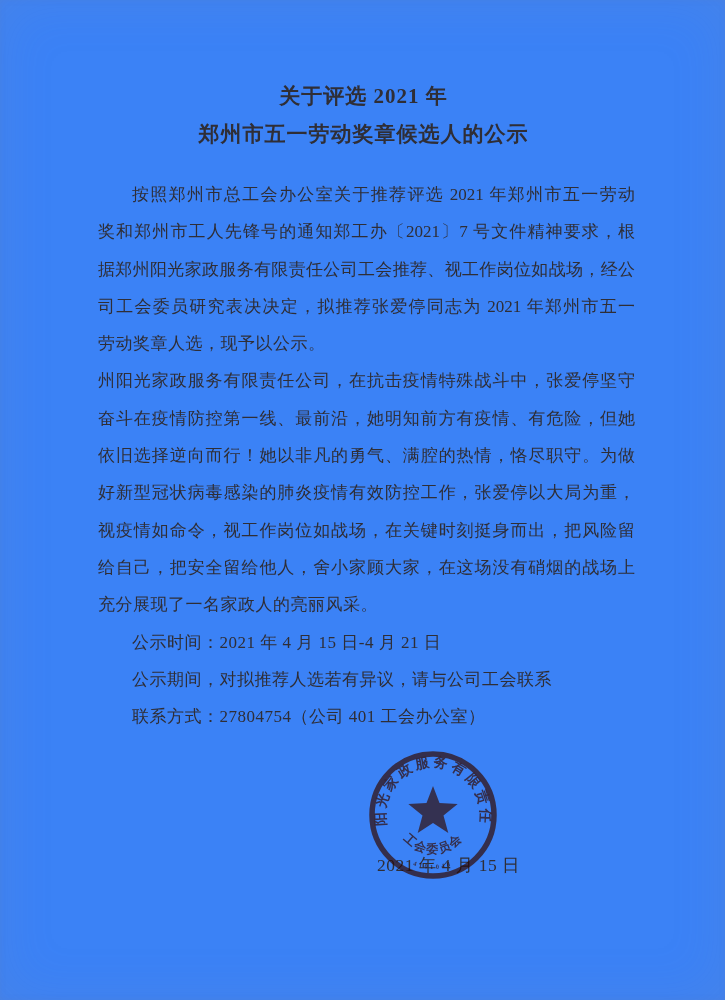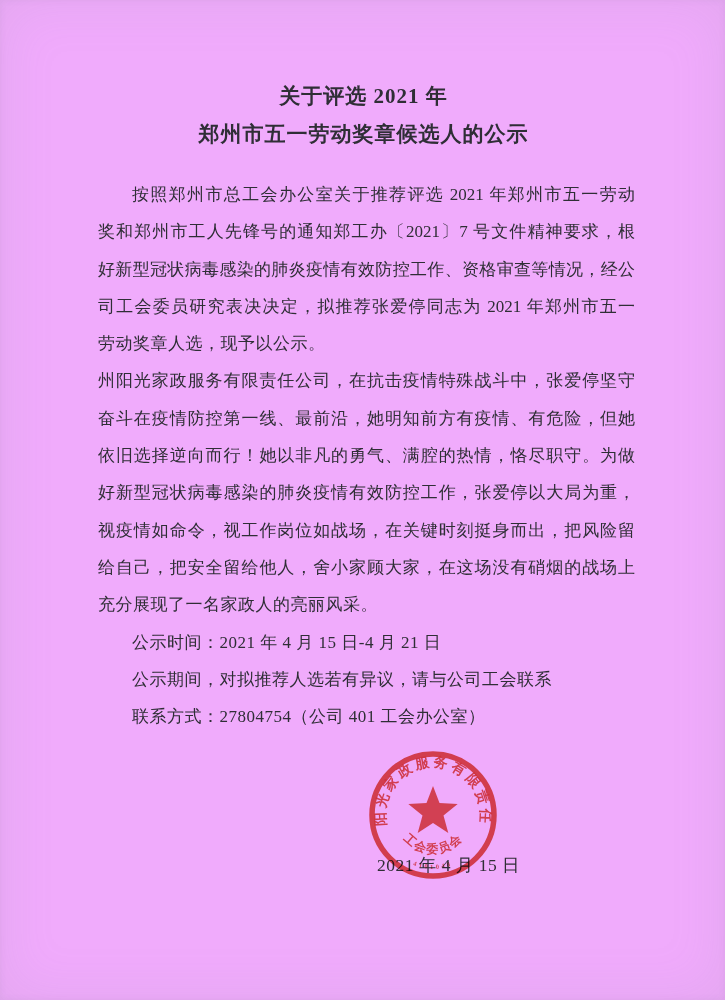--- a/index.html
+++ b/index.html
@@ -1,21 +1,21 @@
 <!DOCTYPE html>
 <html><head>
 <meta charset="utf-8">
 <style>
   * { margin: 0; padding: 0; box-sizing: border-box; }
   html, body { width: 725px; height: 1000px; background: #e8e7ec; }
   .page {
     position: relative;
     width: 725px;
     height: 1000px;
-    background: #f0abfc;
+    background: #3b82f6;
     overflow: hidden;
     font-family: "Liberation Serif", "DejaVu Serif", serif;
     color: #2f2e36;
     box-shadow: inset 0 0 55px rgba(140,140,155,0.14), inset 0 0 6px rgba(120,120,135,0.10);
   }
   .title-block {
     position: absolute;
     left: 92px;
     width: 543px;
     top: 80px;
@@ -88,21 +88,21 @@
 <div class="page">
 
   <div class="title-block">
     <div class="t-line">关于评选 2021 年</div>
     <div class="t-line">郑州市五一劳动奖章候选人的公示</div>
   </div>
 
   <div class="body-block" id="body-lines">
       <div class="line first j">按照郑州市总工会办公室关于推荐评选 2021 年郑州市五一劳动</div>
       <div class="line j">奖和郑州市工人先锋号的通知郑工办〔2021〕7 号文件精神要求，根</div>
-      <div class="line j">好新型冠状病毒感染的肺炎疫情有效防控工作、资格审查等情况，经公</div>
+      <div class="line j">据郑州阳光家政服务有限责任公司工会推荐、视工作岗位如战场，经公</div>
       <div class="line j">司工会委员研究表决决定，拟推荐张爱停同志为 2021 年郑州市五一</div>
       <div class="line">劳动奖章人选，现予以公示。</div>
       <div class="line j">州阳光家政服务有限责任公司，在抗击疫情特殊战斗中，张爱停坚守</div>
       <div class="line j">奋斗在疫情防控第一线、最前沿，她明知前方有疫情、有危险，但她</div>
       <div class="line j">依旧选择逆向而行！她以非凡的勇气、满腔的热情，恪尽职守。为做</div>
       <div class="line j">好新型冠状病毒感染的肺炎疫情有效防控工作，张爱停以大局为重，</div>
       <div class="line j">视疫情如命令，视工作岗位如战场，在关键时刻挺身而出，把风险留</div>
       <div class="line j">给自己，把安全留给他人，舍小家顾大家，在这场没有硝烟的战场上</div>
       <div class="line">充分展现了一名家政人的亮丽风采。</div>
       <div class="line first">公示时间：2021 年 4 月 15 日-4 月 21 日</div>

